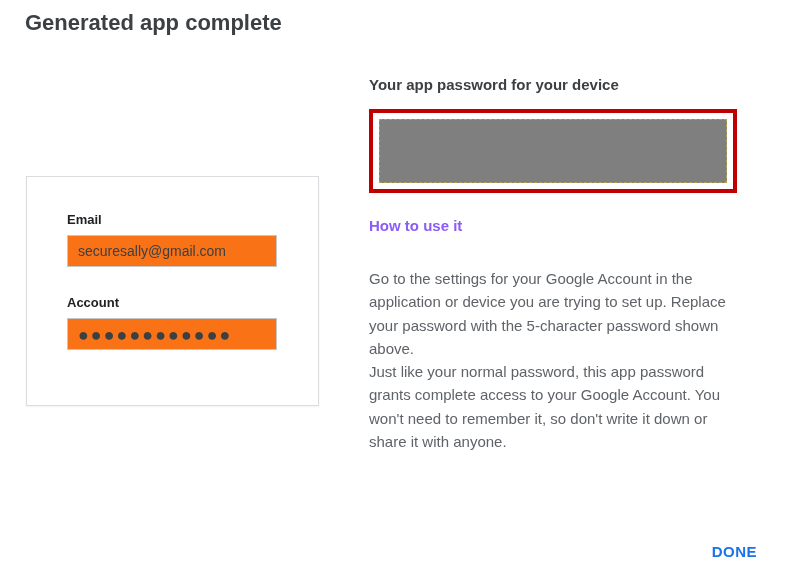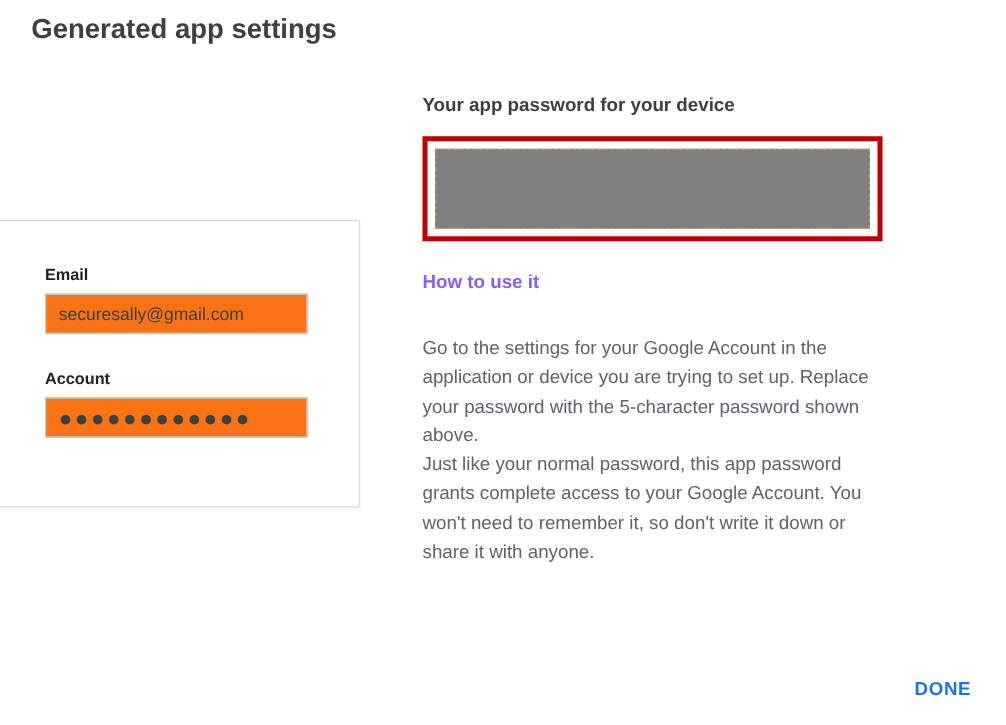--- a/index.html
+++ b/index.html
@@ -21,20 +21,21 @@
       color: #3c4043;
       padding: 10px 0 0 25px;
     }
     .content {
       display: flex;
       padding-top: 40px;
     }
     .left-column {
       width: 288px;
       padding-top: 100px;
+      margin-left: 31px;
     }
     .login-card {
       border: 1px solid #dadce0;
       background: #fff;
       padding: 35px 40px 55px 40px;
       margin-left: -5px;
       box-shadow: 0 1px 2px rgba(0,0,0,0.05);
     }
     .field-label {
       font-size: 13px;
@@ -91,36 +92,36 @@
       margin-bottom: 33px;
     }
     .instructions {
       font-size: 15px;
       color: #5f6368;
       line-height: 1.55;
       max-width: 360px;
     }
     .done-button {
       position: absolute;
-      right: 28px;
+      right: 48px;
       bottom: 20px;
       color: #1a73e8;
       font-size: 15px;
       font-weight: 700;
       letter-spacing: 0.5px;
       background: none;
       border: none;
       cursor: pointer;
       font-family: inherit;
     }
   </style>
 </head>
 <body>
 
-<h1 class="page-title">Generated app settings</h1>
+<h1 class="page-title">Generated app complete</h1>
 
 <div class="content">
 
   <div class="left-column">
     <div class="login-card">
       <div class="field-group">
         <label class="field-label">Email</label>
         <input type="text" class="text-input" value="securesally@gmail.com" style="">
       </div>
       <div class="field-group" style="margin-bottom:0;">

